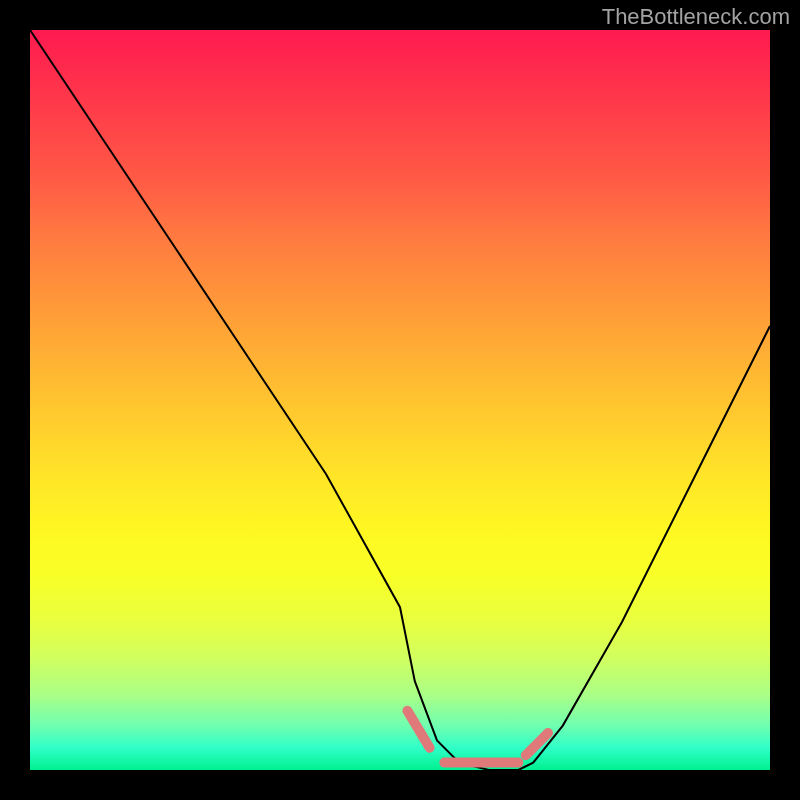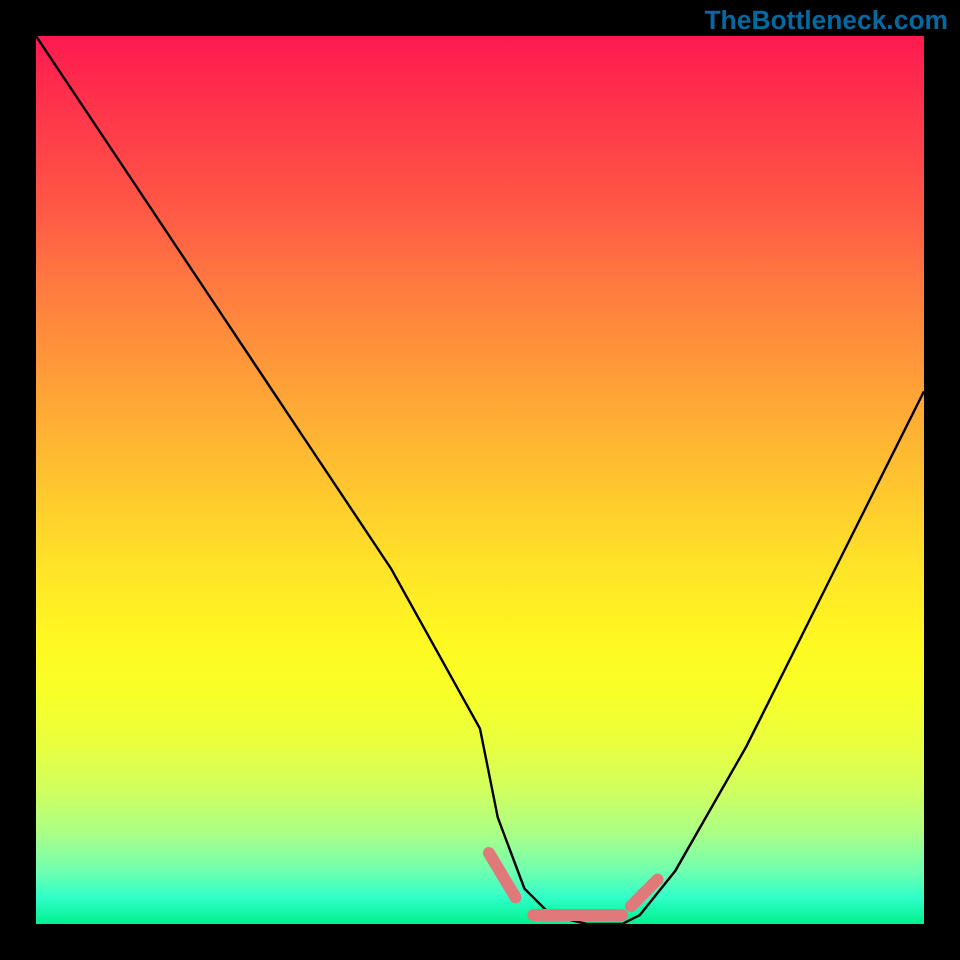--- a/index.html
+++ b/index.html
@@ -8,23 +8,23 @@
     height: 800px;
     background: #000;
     position: relative;
     overflow: hidden;
     font-family: Arial, sans-serif;
   }
   .watermark {
     position: absolute;
     top: 4px;
     right: 10px;
-    color: #0369a1;
+    color: #a3a3a3;
     font-size: 22px;
-    font-weight: 700;
+    font-weight: 400;
     z-index: 10;
   }
   .plot-area {
     position: absolute;
     left: 30px;
     top: 30px;
     width: 740px;
     height: 740px;
     background: linear-gradient(to bottom,
       #ff1a50 0%,

